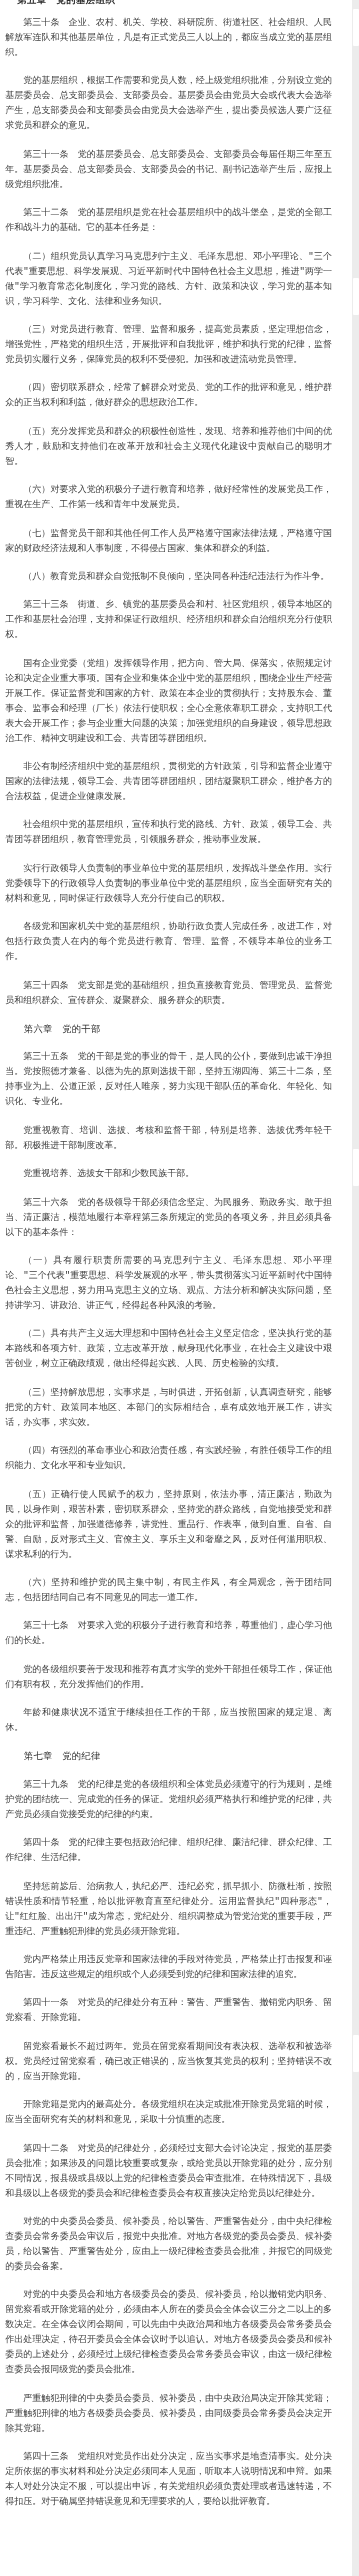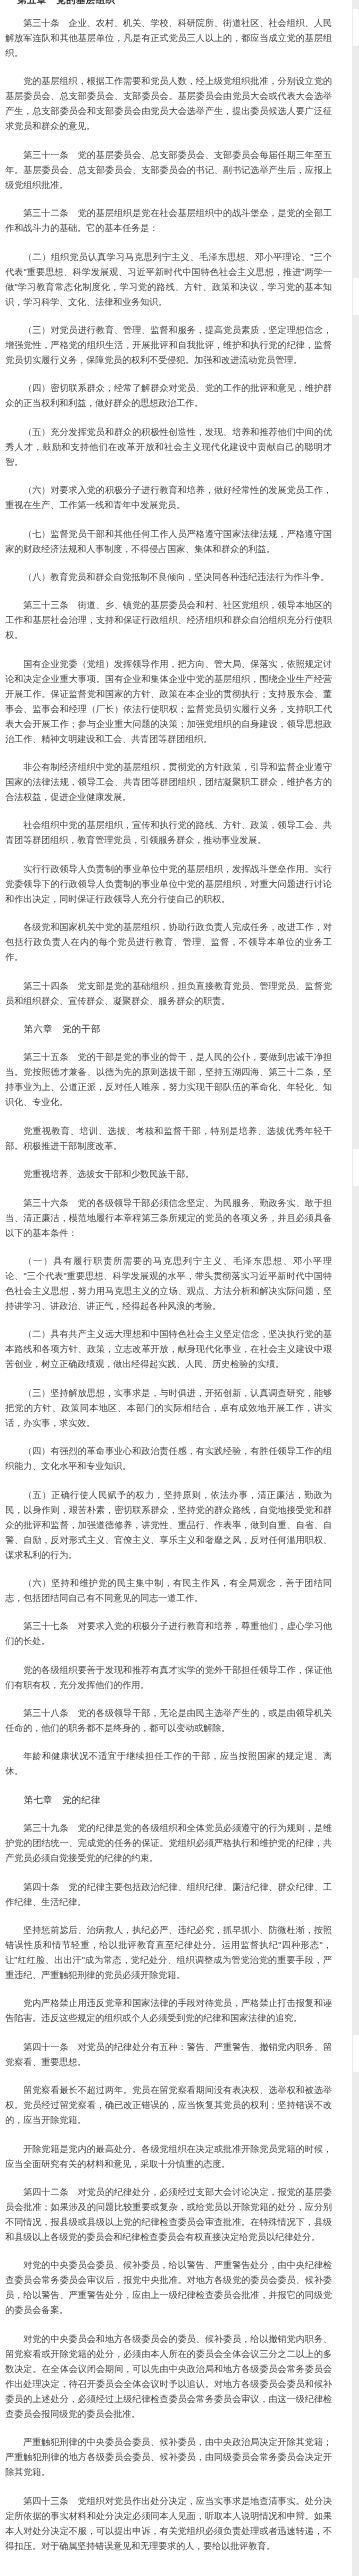--- a/index.html
+++ b/index.html
@@ -11,21 +11,21 @@
   .doc{
     box-sizing:border-box;position:absolute;top:0;left:0;right:0;bottom:0;
     padding:0 27px 8.2px 5.2px;
     display:flex;flex-direction:column;overflow:hidden;
   }
   .clip-head{height:7.2px;overflow:hidden;flex:none;}
   .clip-head span{display:block;margin-top:-6.2px;font-weight:bold;font-size:9.3px;color:#2b2b2b;text-indent:1.3em;letter-spacing:0.5px;}
   .doc-body{margin-top:8.8px;flex:none;}
   .para{
     margin:0 0 13.4px 0;font-size:9px;line-height:15px;color:#3c3c3c;
-    text-align:justify;text-indent:2em;word-break:break-all;
+    text-align:justify;text-indent:2em;word-break:break-all;font-family:Liberation Mono, monospace;
   }
   .chapter{
     margin:2.1px 0 13.4px 0;font-size:9.3px;line-height:15px;color:#2b2b2b;
     font-weight:normal;text-indent:2em;letter-spacing:0.3px;
   }
   .scrollbar{position:absolute;top:0;right:0;width:6.7px;height:3949px;background:#ececec;}
   .thumb{position:absolute;left:0.5px;width:5.7px;height:37px;background:#ffffff;border-radius:1px;}
 </style>
 </head>
 <body>
@@ -43,47 +43,46 @@
         <p class="para">第三十一条　党的基层委员会、总支部委员会、支部委员会每届任期三年至五年。基层委员会、总支部委员会、支部委员会的书记、副书记选举产生后，应报上级党组织批准。</p>
         <p class="para">第三十二条　党的基层组织是党在社会基层组织中的战斗堡垒，是党的全部工作和战斗力的基础。它的基本任务是：</p>
         <p class="para">（二）组织党员认真学习马克思列宁主义、毛泽东思想、邓小平理论、"三个代表"重要思想、科学发展观、习近平新时代中国特色社会主义思想，推进"两学一做"学习教育常态化制度化，学习党的路线、方针、政策和决议，学习党的基本知识，学习科学、文化、法律和业务知识。</p>
         <p class="para">（三）对党员进行教育、管理、监督和服务，提高党员素质，坚定理想信念，增强党性，严格党的组织生活，开展批评和自我批评，维护和执行党的纪律，监督党员切实履行义务，保障党员的权利不受侵犯。加强和改进流动党员管理。</p>
         <p class="para">（四）密切联系群众，经常了解群众对党员、党的工作的批评和意见，维护群众的正当权利和利益，做好群众的思想政治工作。</p>
         <p class="para">（五）充分发挥党员和群众的积极性创造性，发现、培养和推荐他们中间的优秀人才，鼓励和支持他们在改革开放和社会主义现代化建设中贡献自己的聪明才智。</p>
         <p class="para">（六）对要求入党的积极分子进行教育和培养，做好经常性的发展党员工作，重视在生产、工作第一线和青年中发展党员。</p>
         <p class="para">（七）监督党员干部和其他任何工作人员严格遵守国家法律法规，严格遵守国家的财政经济法规和人事制度，不得侵占国家、集体和群众的利益。</p>
         <p class="para">（八）教育党员和群众自觉抵制不良倾向，坚决同各种违纪违法行为作斗争。</p>
         <p class="para">第三十三条　街道、乡、镇党的基层委员会和村、社区党组织，领导本地区的工作和基层社会治理，支持和保证行政组织、经济组织和群众自治组织充分行使职权。</p>
-        <p class="para">国有企业党委（党组）发挥领导作用，把方向、管大局、保落实，依照规定讨论和决定企业重大事项。国有企业和集体企业中党的基层组织，围绕企业生产经营开展工作。保证监督党和国家的方针、政策在本企业的贯彻执行；支持股东会、董事会、监事会和经理（厂长）依法行使职权；监督党员切实履行义务，支持职工代表大会开展工作；参与企业重大问题的决策；加强党组织的自身建设，领导思想政治工作、精神文明建设和工会、共青团等群团组织。</p>
+        <p class="para">国有企业党委（党组）发挥领导作用，把方向、管大局、保落实，依照规定讨论和决定企业重大事项。国有企业和集体企业中党的基层组织，围绕企业生产经营开展工作。保证监督党和国家的方针、政策在本企业的贯彻执行；支持股东会、董事会、监事会和经理（厂长）依法行使职权；全心全意依靠职工群众，支持职工代表大会开展工作；参与企业重大问题的决策；加强党组织的自身建设，领导思想政治工作、精神文明建设和工会、共青团等群团组织。</p>
         <p class="para">非公有制经济组织中党的基层组织，贯彻党的方针政策，引导和监督企业遵守国家的法律法规，领导工会、共青团等群团组织，团结凝聚职工群众，维护各方的合法权益，促进企业健康发展。</p>
         <p class="para">社会组织中党的基层组织，宣传和执行党的路线、方针、政策，领导工会、共青团等群团组织，教育管理党员，引领服务群众，推动事业发展。</p>
-        <p class="para">实行行政领导人负责制的事业单位中党的基层组织，发挥战斗堡垒作用。实行党委领导下的行政领导人负责制的事业单位中党的基层组织，对重大问题进行讨论和作出决定，同时保证行政领导人充分行使自己的职权。</p>
+        <p class="para">实行行政领导人负责制的事业单位中党的基层组织，发挥战斗堡垒作用。实行党委领导下的行政领导人负责制的事业单位中党的基层组织，应当全面研究有关的材料和意见，同时保证行政领导人充分行使自己的职权。</p>
         <p class="para">各级党和国家机关中党的基层组织，协助行政负责人完成任务，改进工作，对包括行政负责人在内的每个党员进行教育、管理、监督，不领导本单位的业务工作。</p>
         <p class="para">第三十四条　党支部是党的基础组织，担负直接教育党员、管理党员、监督党员和组织群众、宣传群众、凝聚群众、服务群众的职责。</p>
         <h2 class="chapter">第六章　党的干部</h2>
         <p class="para">第三十五条　党的干部是党的事业的骨干，是人民的公仆，要做到忠诚干净担当。党按照德才兼备、以德为先的原则选拔干部，坚持五湖四海、第三十二条，坚持事业为上、公道正派，反对任人唯亲，努力实现干部队伍的革命化、年轻化、知识化、专业化。</p>
         <p class="para">党重视教育、培训、选拔、考核和监督干部，特别是培养、选拔优秀年轻干部。积极推进干部制度改革。</p>
         <p class="para">党重视培养、选拔女干部和少数民族干部。</p>
         <p class="para">第三十六条　党的各级领导干部必须信念坚定、为民服务、勤政务实、敢于担当、清正廉洁，模范地履行本章程第三条所规定的党员的各项义务，并且必须具备以下的基本条件：</p>
         <p class="para">（一）具有履行职责所需要的马克思列宁主义、毛泽东思想、邓小平理论、"三个代表"重要思想、科学发展观的水平，带头贯彻落实习近平新时代中国特色社会主义思想，努力用马克思主义的立场、观点、方法分析和解决实际问题，坚持讲学习、讲政治、讲正气，经得起各种风浪的考验。</p>
         <p class="para">（二）具有共产主义远大理想和中国特色社会主义坚定信念，坚决执行党的基本路线和各项方针、政策，立志改革开放，献身现代化事业，在社会主义建设中艰苦创业，树立正确政绩观，做出经得起实践、人民、历史检验的实绩。</p>
         <p class="para">（三）坚持解放思想，实事求是，与时俱进，开拓创新，认真调查研究，能够把党的方针、政策同本地区、本部门的实际相结合，卓有成效地开展工作，讲实话，办实事，求实效。</p>
         <p class="para">（四）有强烈的革命事业心和政治责任感，有实践经验，有胜任领导工作的组织能力、文化水平和专业知识。</p>
         <p class="para">（五）正确行使人民赋予的权力，坚持原则，依法办事，清正廉洁，勤政为民，以身作则，艰苦朴素，密切联系群众，坚持党的群众路线，自觉地接受党和群众的批评和监督，加强道德修养，讲党性、重品行、作表率，做到自重、自省、自警、自励，反对形式主义、官僚主义、享乐主义和奢靡之风，反对任何滥用职权、谋求私利的行为。</p>
         <p class="para">（六）坚持和维护党的民主集中制，有民主作风，有全局观念，善于团结同志，包括团结同自己有不同意见的同志一道工作。</p>
         <p class="para">第三十七条　对要求入党的积极分子进行教育和培养，尊重他们，虚心学习他们的长处。</p>
         <p class="para">党的各级组织要善于发现和推荐有真才实学的党外干部担任领导工作，保证他们有职有权，充分发挥他们的作用。</p>
-        <p class="para">第三十八条　党的各级领导干部，无论是由民主选举产生的，或是由领导机关任命的，他们的职务都不是终身的，都可以变动或解除。</p>
         <p class="para">年龄和健康状况不适宜于继续担任工作的干部，应当按照国家的规定退、离休。</p>
         <h2 class="chapter">第七章　党的纪律</h2>
         <p class="para">第三十九条　党的纪律是党的各级组织和全体党员必须遵守的行为规则，是维护党的团结统一、完成党的任务的保证。党组织必须严格执行和维护党的纪律，共产党员必须自觉接受党的纪律的约束。</p>
         <p class="para">第四十条　党的纪律主要包括政治纪律、组织纪律、廉洁纪律、群众纪律、工作纪律、生活纪律。</p>
         <p class="para">坚持惩前毖后、治病救人，执纪必严、违纪必究，抓早抓小、防微杜渐，按照错误性质和情节轻重，给以批评教育直至纪律处分。运用监督执纪"四种形态"，让"红红脸、出出汗"成为常态，党纪处分、组织调整成为管党治党的重要手段，严重违纪、严重触犯刑律的党员必须开除党籍。</p>
         <p class="para">党内严格禁止用违反党章和国家法律的手段对待党员，严格禁止打击报复和诬告陷害。违反这些规定的组织或个人必须受到党的纪律和国家法律的追究。</p>
-        <p class="para">第四十一条　对党员的纪律处分有五种：警告、严重警告、撤销党内职务、留党察看、重要思想。</p>
+        <p class="para">第四十一条　对党员的纪律处分有五种：警告、严重警告、撤销党内职务、留党察看、开除党籍。</p>
         <p class="para">留党察看最长不超过两年。党员在留党察看期间没有表决权、选举权和被选举权。党员经过留党察看，确已改正错误的，应当恢复其党员的权利；坚持错误不改的，应当开除党籍。</p>
         <p class="para">开除党籍是党内的最高处分。各级党组织在决定或批准开除党员党籍的时候，应当全面研究有关的材料和意见，采取十分慎重的态度。</p>
         <p class="para">第四十二条　对党员的纪律处分，必须经过支部大会讨论决定，报党的基层委员会批准；如果涉及的问题比较重要或复杂，或给党员以开除党籍的处分，应分别不同情况，报县级或县级以上党的纪律检查委员会审查批准。在特殊情况下，县级和县级以上各级党的委员会和纪律检查委员会有权直接决定给党员以纪律处分。</p>
         <p class="para">对党的中央委员会委员、候补委员，给以警告、严重警告处分，由中央纪律检查委员会常务委员会审议后，报党中央批准。对地方各级党的委员会委员、候补委员，给以警告、严重警告处分，应由上一级纪律检查委员会批准，并报它的同级党的委员会备案。</p>
         <p class="para">对党的中央委员会和地方各级委员会的委员、候补委员，给以撤销党内职务、留党察看或开除党籍的处分，必须由本人所在的委员会全体会议三分之二以上的多数决定。在全体会议闭会期间，可以先由中央政治局和地方各级委员会常务委员会作出处理决定，待召开委员会全体会议时予以追认。对地方各级委员会委员和候补委员的上述处分，必须经过上级纪律检查委员会常务委员会审议，由这一级纪律检查委员会报同级党的委员会批准。</p>
         <p class="para">严重触犯刑律的中央委员会委员、候补委员，由中央政治局决定开除其党籍；严重触犯刑律的地方各级委员会委员、候补委员，由同级委员会常务委员会决定开除其党籍。</p>
         <p class="para">第四十三条　党组织对党员作出处分决定，应当实事求是地查清事实。处分决定所依据的事实材料和处分决定必须同本人见面，听取本人说明情况和申辩。如果本人对处分决定不服，可以提出申诉，有关党组织必须负责处理或者迅速转递，不得扣压。对于确属坚持错误意见和无理要求的人，要给以批评教育。</p>
       </div>
 
   </div>

